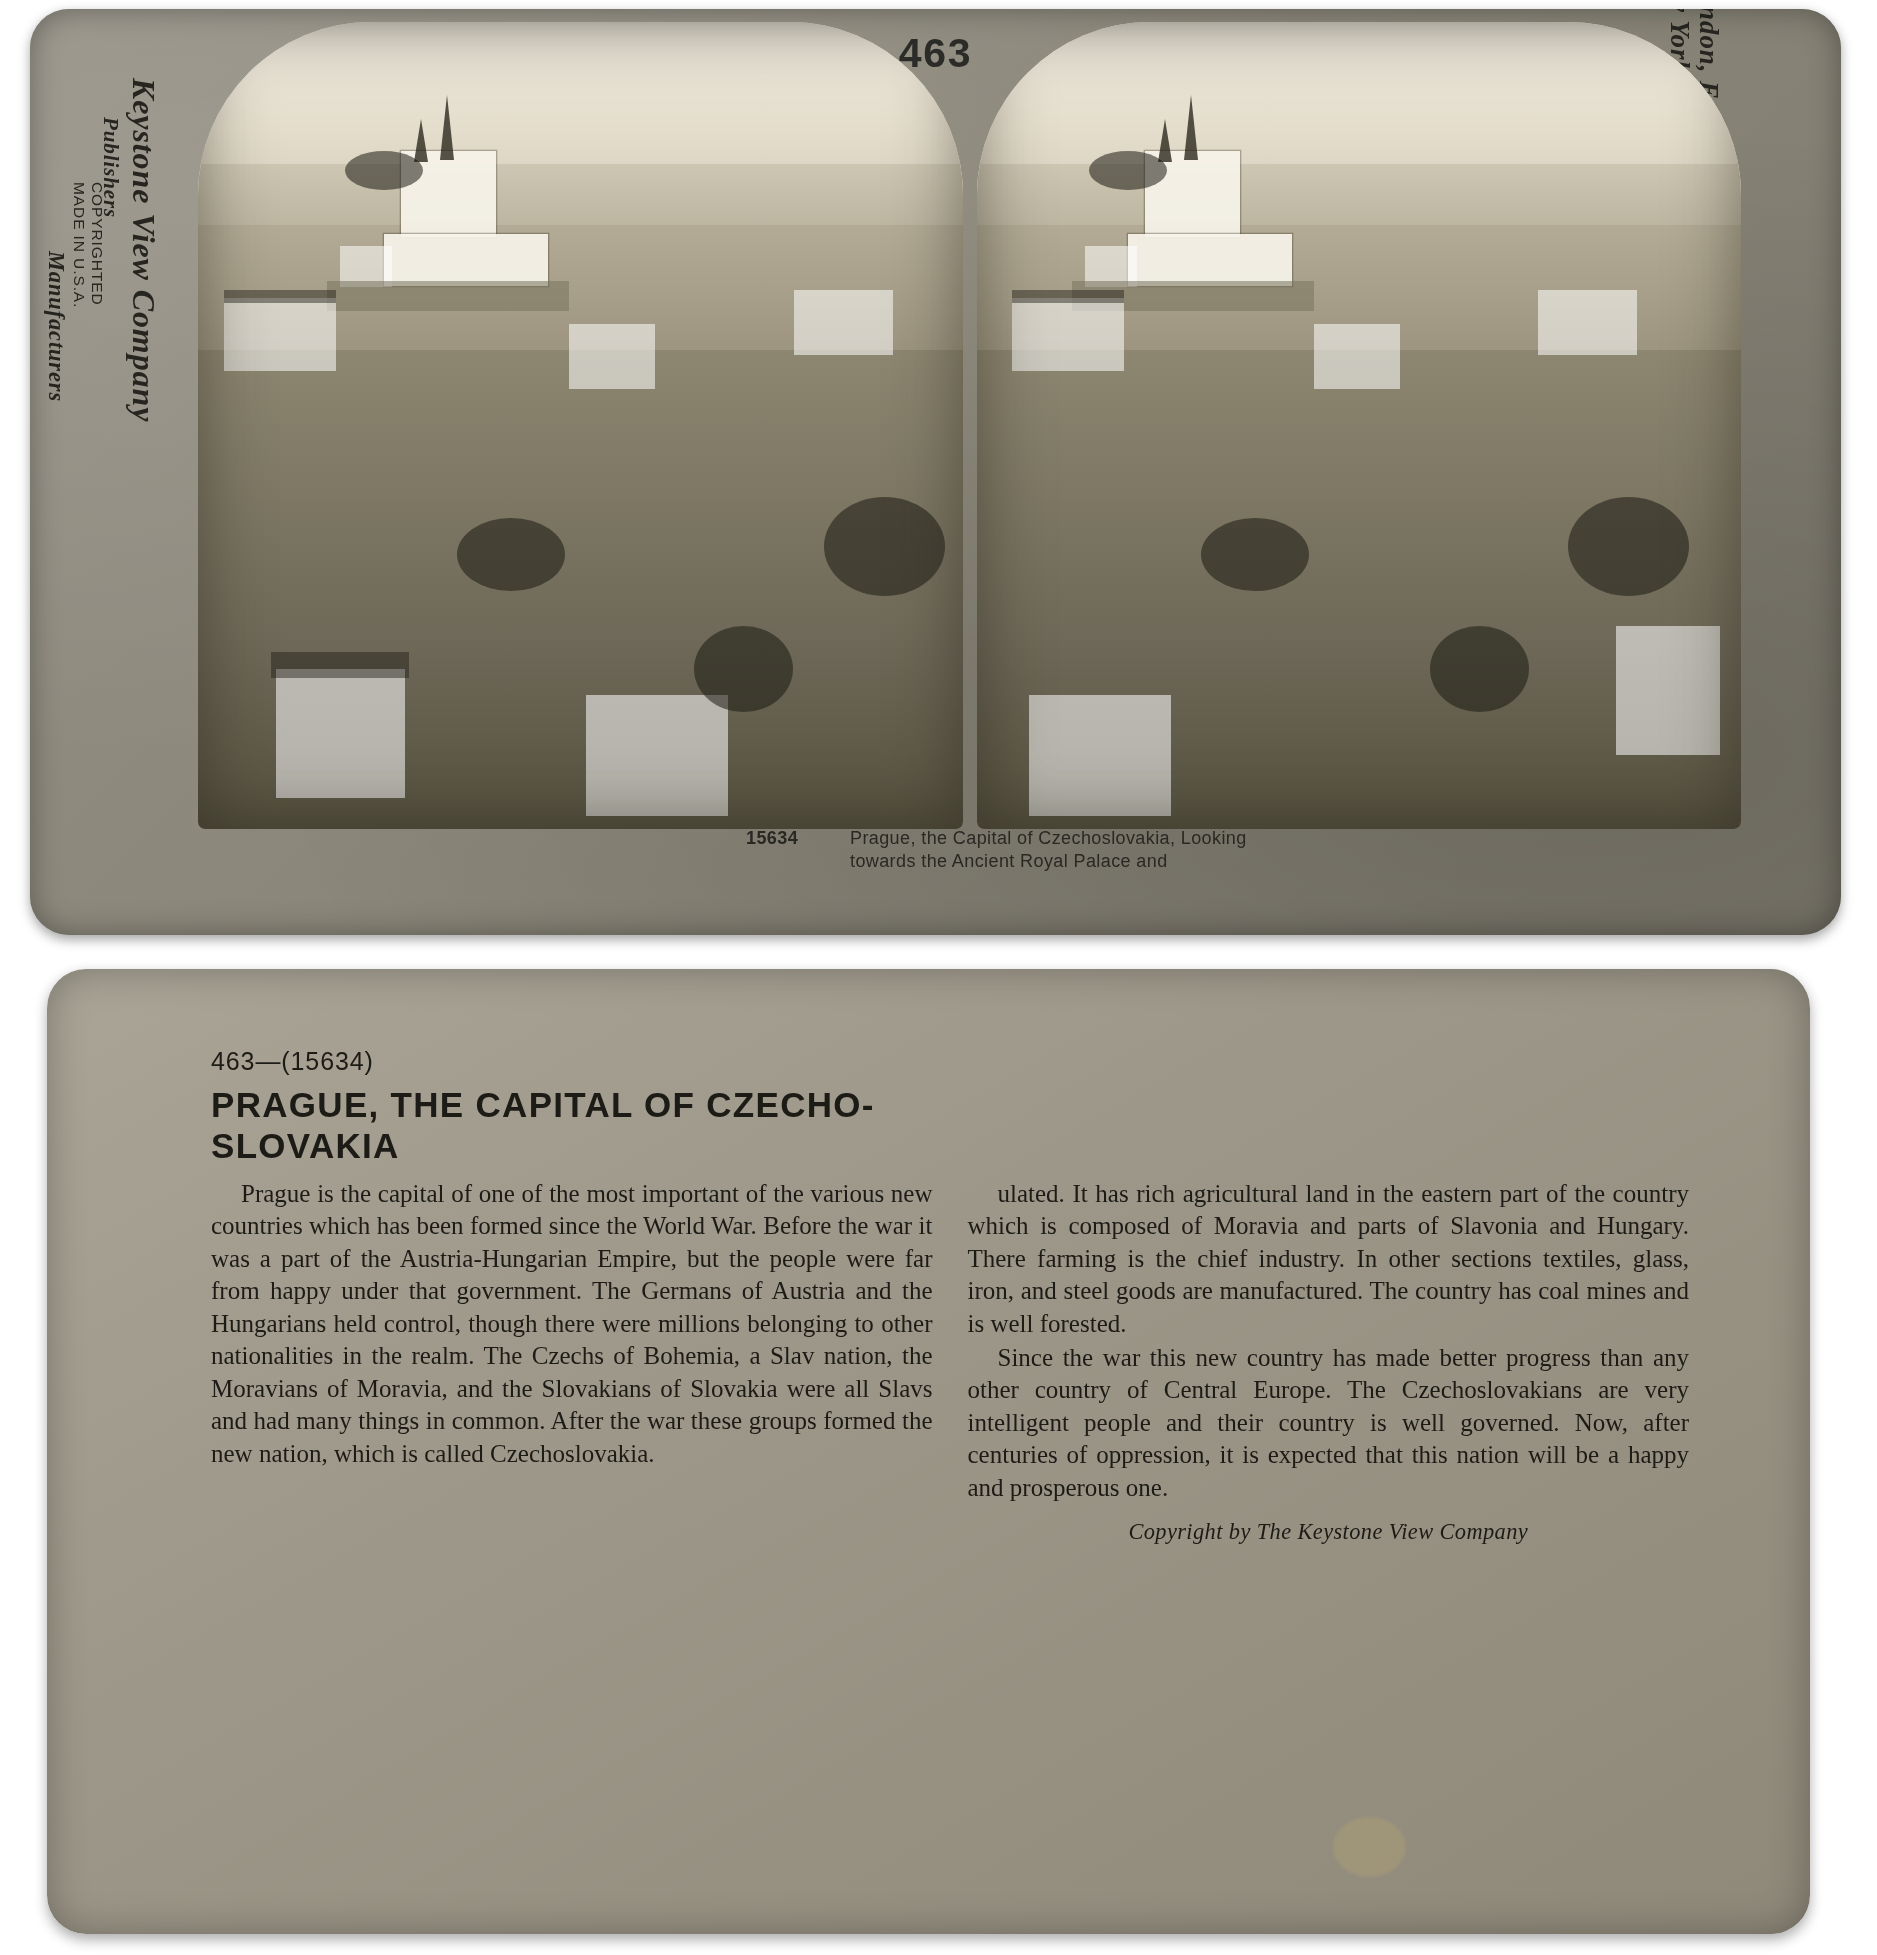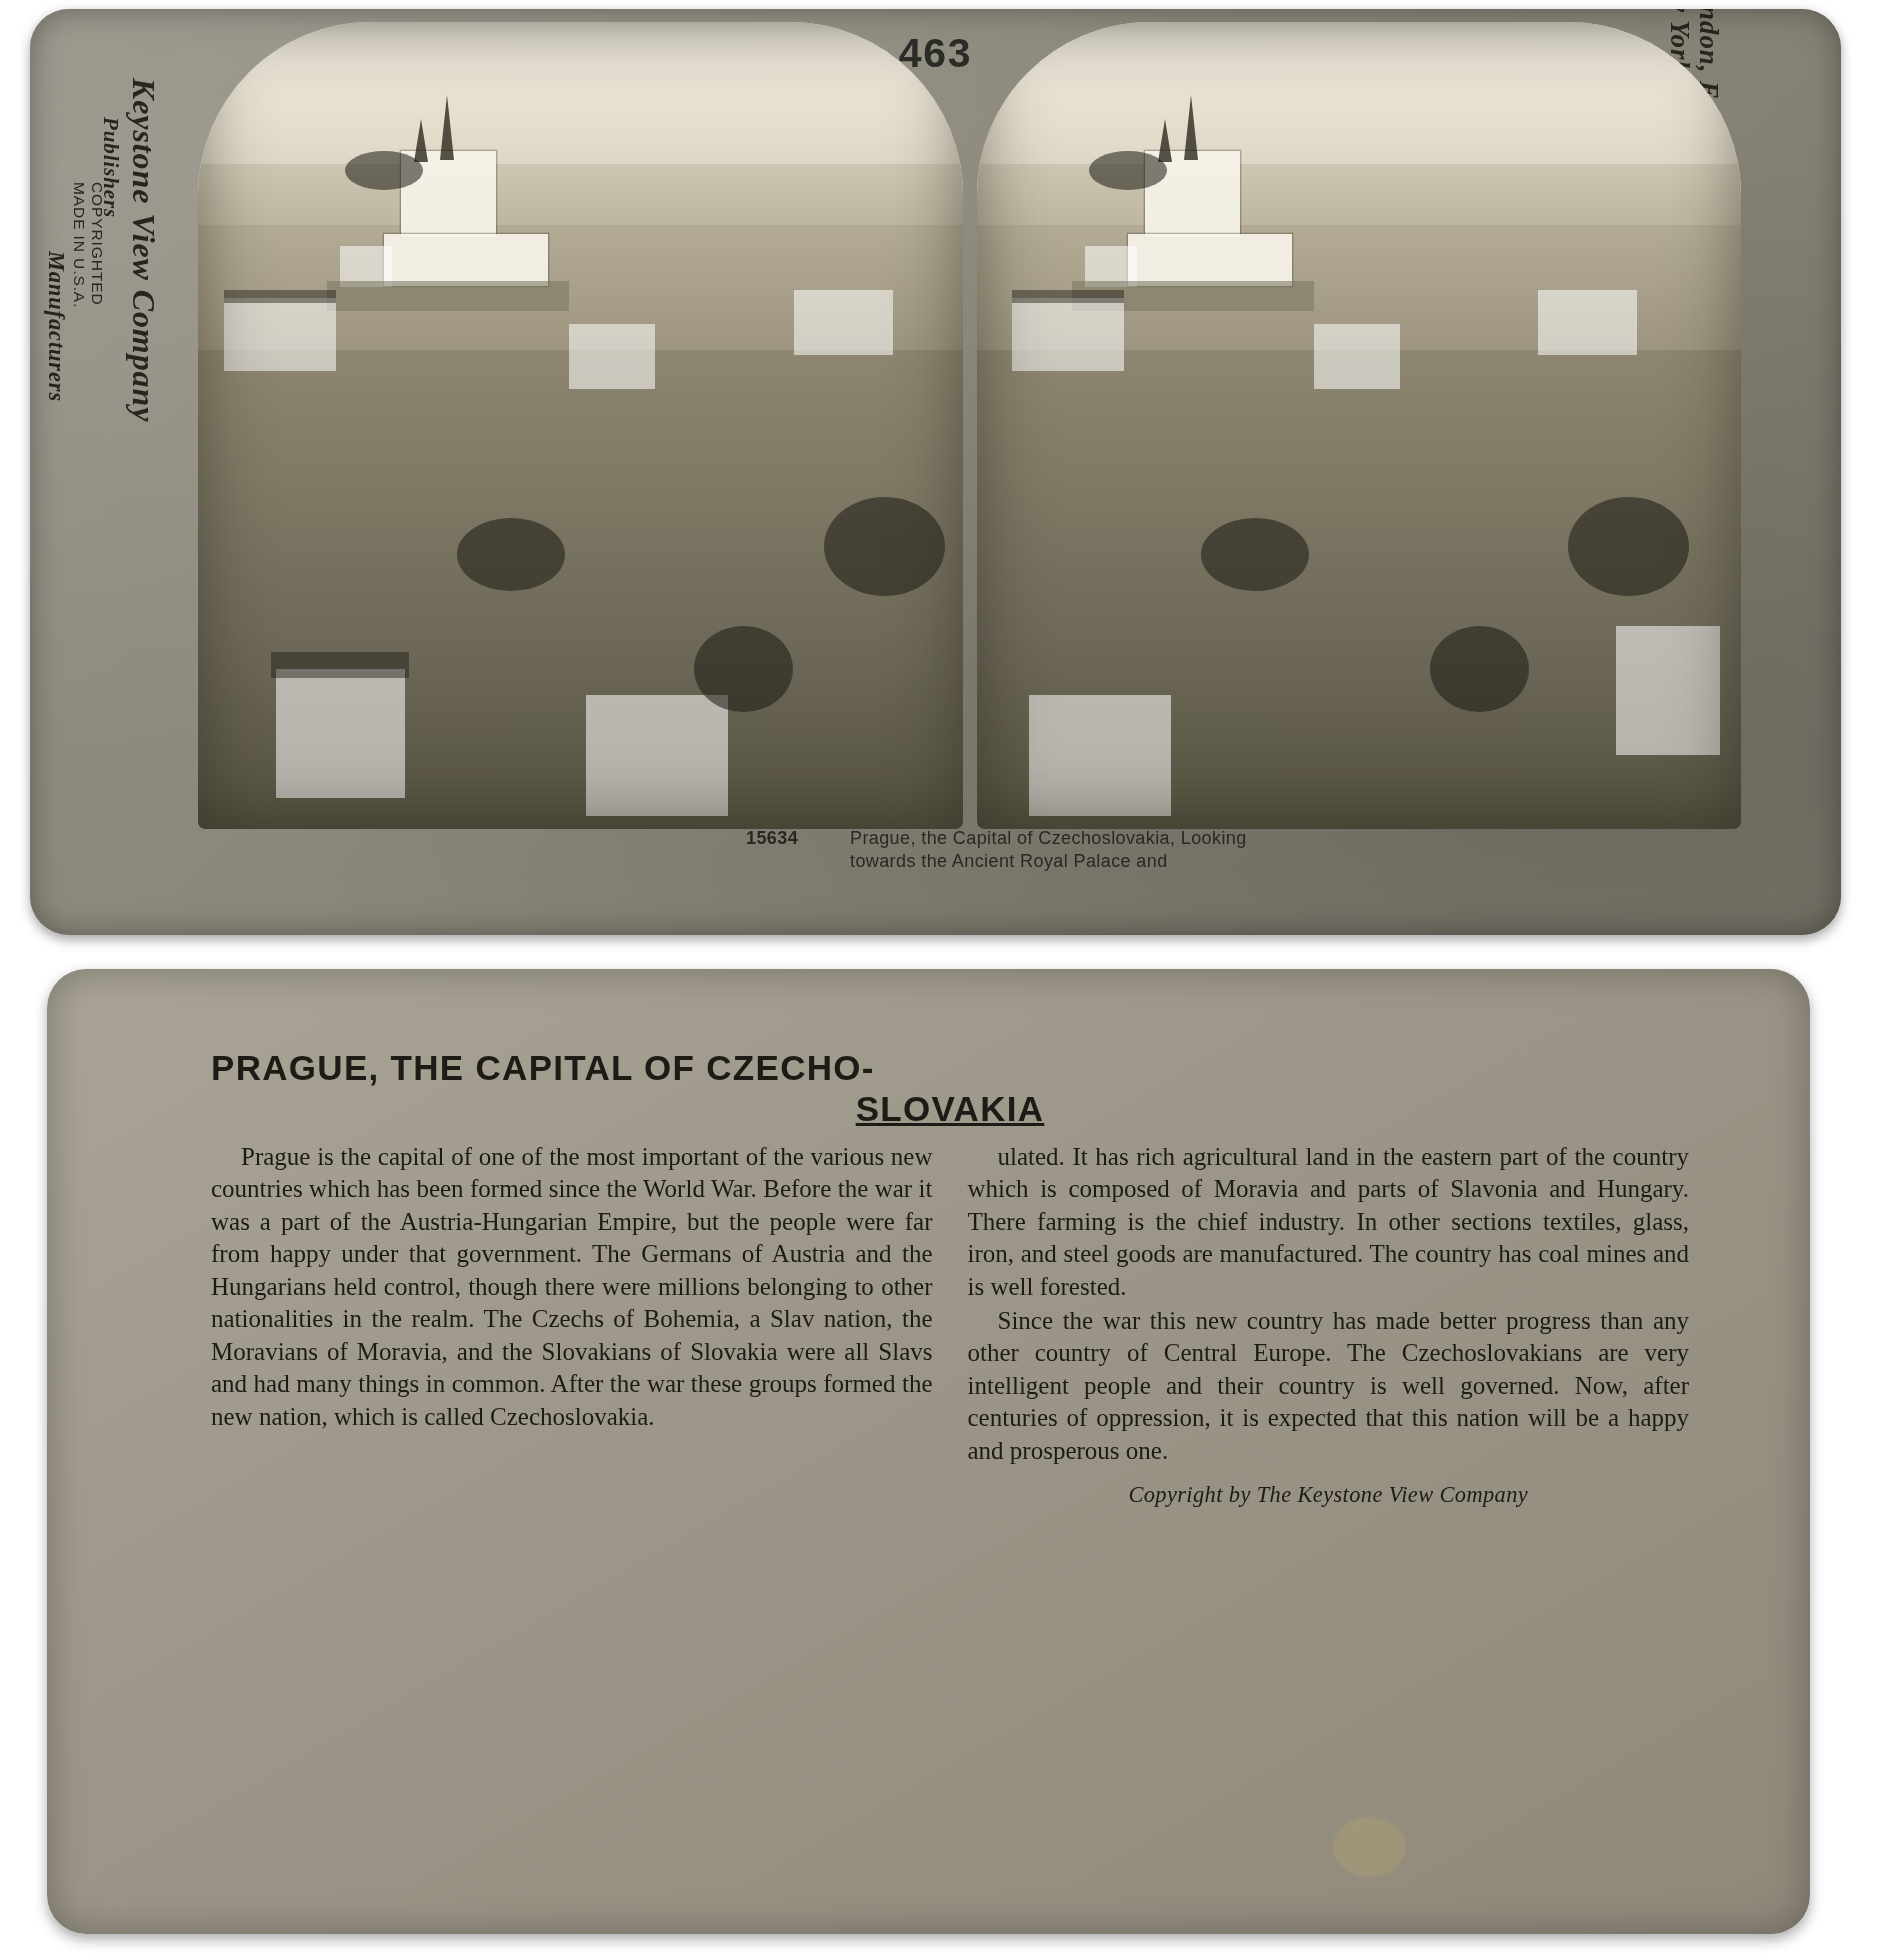--- a/index.html
+++ b/index.html
@@ -254,21 +254,21 @@
     margin-bottom: 7.8px;
   }
   .back-title {
     font-family: "Liberation Sans", sans-serif;
     font-weight: bold;
     font-size: 35px;
     letter-spacing: 1.3px;
     line-height: 1.18;
     margin: 0 0 11.2px 0;
   }
-  .back-title .l2 { display: block; text-align: center; text-decoration: underline; }
+  .back-title .l2 { display: block; text-align: left; }
   .cols {
     display: flex;
     gap: 35px;
   }
   .col {
     width: 725px;
     font-size: 25px;
     line-height: 1.30;
     text-align: justify;
   }
@@ -375,20 +375,21 @@
     <div>Prague, the Capital of Czechoslovakia, Looking</div>
     <div>towards the Ancient Royal Palace and</div>
   </div>
 
   <div class="edge-dark"></div>
 </div>
 
 <div class="card-back">
   <div class="back-inner">
 
+    <div class="back-num">463—(15634)</div>
 
     <div class="back-title">
       <span>PRAGUE, THE CAPITAL OF CZECHO-</span>
       <span class="l2">SLOVAKIA</span>
     </div>
 
     <div class="cols">
       <div class="col">
         <p>Prague is the capital of one of the most important of the various new countries which has been formed since the World War. Before the war it was a part of the Austria-Hungarian Empire, but the people were far from happy under that government. The Germans of Austria and the Hungarians held control, though there were millions belonging to other nationalities in the realm. The Czechs of Bohemia, a Slav nation, the Moravians of Moravia, and the Slovakians of Slovakia were all Slavs and had many things in common. After the war these groups formed the new nation, which is called Czechoslovakia.</p>
       </div>

